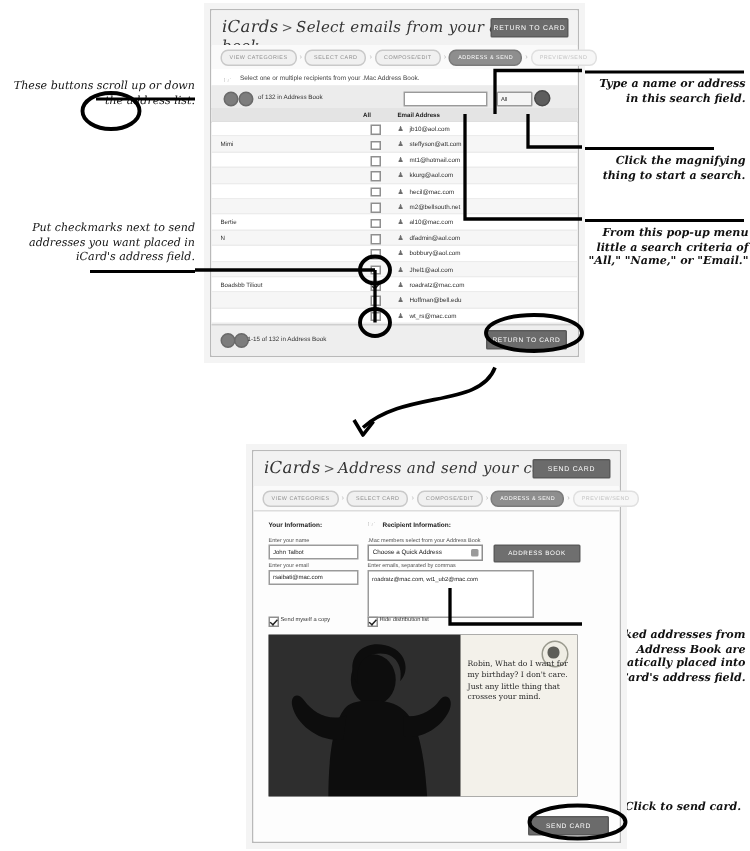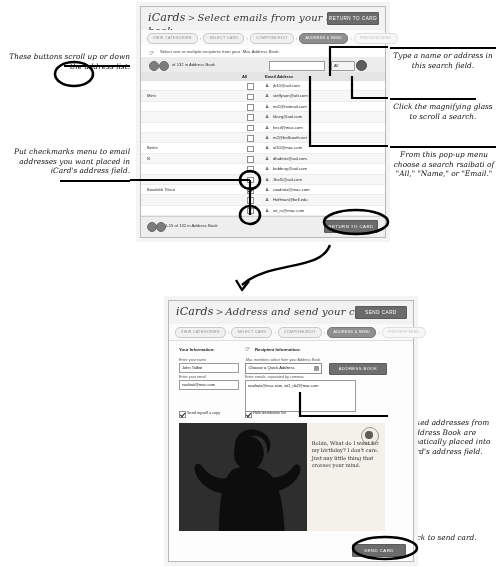--- a/index.html
+++ b/index.html
@@ -3,21 +3,21 @@
 <meta charset="utf-8">
 <style>
   html,body{margin:0;padding:0;background:#ffffff;}
   body{width:500px;height:567px;position:relative;overflow:hidden;
        font-family:"Liberation Sans",sans-serif;color:#1a1a1a;}
 
   
   .note{position:absolute;font-family:"DejaVu Serif",serif;font-style:italic;
         font-size:7.4px;line-height:9.6px;color:#111;}
   .note.right{text-align:right;}
-  .note.left{text-align:center;}
+  .note.left{text-align:right;font-weight:bold;}
   .rule{position:absolute;background:#000;height:1.6px;}
 
   
   .panel{position:absolute;background:#ffffff;border:1px solid #b9b9b9;
          box-shadow:0 0 0 4px #f4f4f4;}
   .panel-inner{position:absolute;inset:0;background:#fdfdfd;}
 
   .appbar{position:absolute;left:0;right:0;top:0;height:23px;background:#f2f2f2;
           border-bottom:1px solid #d8d8d8;}
   .brand{position:absolute;left:7px;top:4px;font-family:"DejaVu Serif",serif;
@@ -119,31 +119,31 @@
   
   svg.overlay{position:absolute;left:0;top:0;width:500px;height:567px;
               pointer-events:none;}
 </style>
 </head>
 <body>
 
 <div class="note right" style="left:6px;top:52px;width:124px;">These buttons scroll up or down the address list.</div>
 <div class="rule" style="left:64px;top:65px;width:66px;"></div>
 
-<div class="note right" style="left:4px;top:147px;width:126px;">Put checkmarks menu to email addresses you want placed in iCard's address field.</div>
+<div class="note right" style="left:4px;top:147px;width:126px;">Put checkmarks next to send addresses you want placed in iCard's address field.</div>
 <div class="rule" style="left:60px;top:180px;width:70px;"></div>
 
 <div class="rule" style="left:388px;top:47px;width:108px;"></div>
 <div class="note left" style="left:389px;top:51px;width:108px;">Type a name or address in this search field.</div>
 
 <div class="rule" style="left:388px;top:98px;width:88px;"></div>
-<div class="note left" style="left:389px;top:102px;width:108px;">Click the magnifying glass to scroll a search.</div>
+<div class="note left" style="left:389px;top:102px;width:108px;">Click the magnifying thing to start a search.</div>
 
 <div class="rule" style="left:388px;top:146px;width:108px;"></div>
-<div class="note left" style="left:389px;top:150px;width:110px;">From this pop-up menu choose a search rsaibati of "All," "Name," or "Email."</div>
+<div class="note left" style="left:389px;top:150px;width:110px;">From this pop-up menu little a search criteria of "All," "Name," or "Email."</div>
 
 <div class="note left" style="left:389px;top:418px;width:108px;">Checked addresses from Address Book are automatically placed into iCard's address field.</div>
 
 <div class="note left" style="left:389px;top:533px;width:105px;">Click to send card.</div>
 
 <div class="panel" style="left:140px;top:6px;width:244px;height:230px;">
   <div class="panel-inner">
 
     <div class="appbar">
       <div class="brand">

